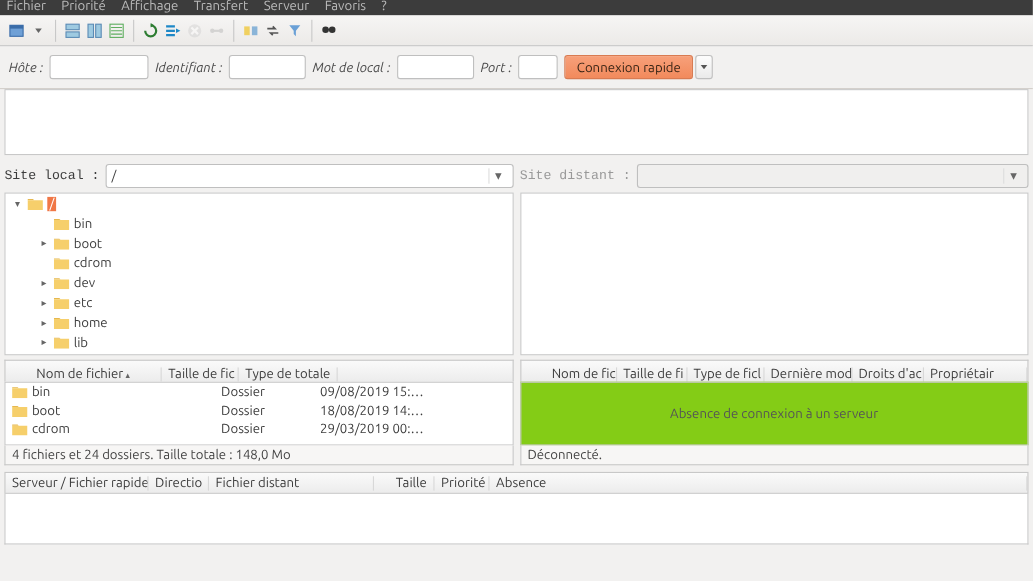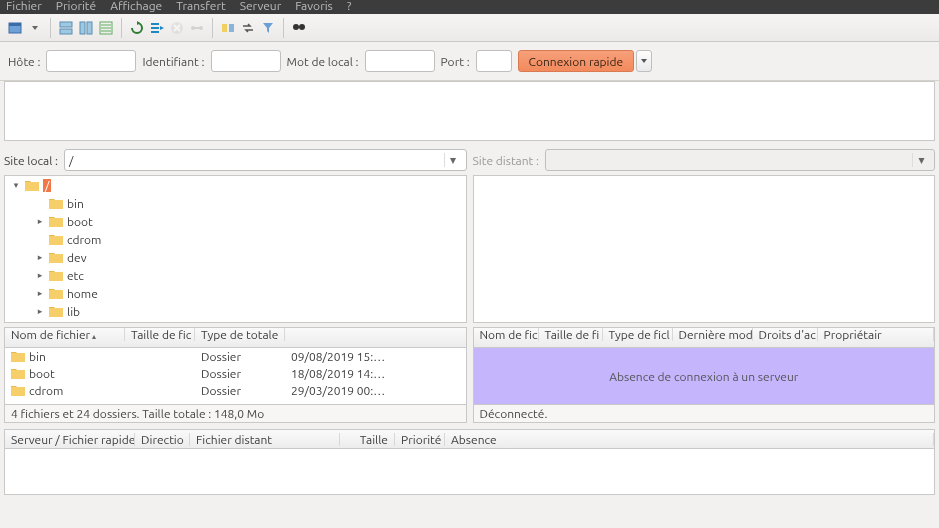--- a/index.html
+++ b/index.html
@@ -6,50 +6,50 @@
 body { background: #f2f1f0; width: 939px; height: 528px; overflow: hidden; color: #3c3c3c; }
 
 .menubar { background: #3c3c3c; color: #d0d0d0; display: flex; padding: 0 6px; height: 14px; line-height: 12px; font-size: 11px; gap: 14px; }
 .menubar span { opacity: .85; }
 
 .toolbar { display: flex; align-items: center; gap: 2px; padding: 3px 6px; border-bottom: 1px solid #c8c8c8; background: linear-gradient(#f6f5f4,#eceae8); height: 28px; }
 .tbicon { width: 18px; height: 18px; display: flex; align-items: center; justify-content: center; border-radius: 2px; }
 .toolbar .sep { width: 1px; height: 20px; background: #c8c8c8; margin: 0 4px; }
 
 .quickbar { display: flex; align-items: center; gap: 6px; padding: 8px 8px; border-bottom: 1px solid #d4d0cc; }
-.quickbar label { color: #4a4a4a; }
+.quickbar label { color: #4a4a4a; font-style: italic; }
 .qinput { border: 1px solid #bfbfbf; background: #fff; height: 22px; padding: 0 4px; border-radius: 3px; }
 .qbtn { background: linear-gradient(#f7a07a,#f28a5c); border: 1px solid #d87b52; color: #3a2516; padding: 3px 10px; border-radius: 3px; height: 22px; }
 .qbtn-drop { width: 16px; height: 22px; border: 1px solid #bfbfbf; background: linear-gradient(#fdfdfd,#eaeaea); border-radius: 3px; display:flex; align-items:center; justify-content:center; margin-left:-4px; }
 
 .logpane { height: 60px; border: 1px solid #c8c8c8; margin: 0 4px 4px 4px; background: #fff; }
 
 .split { display: flex; gap: 6px; padding: 0 4px; }
 .pane { flex: 1; display: flex; flex-direction: column; }
 .pathrow { display: flex; align-items: center; gap: 6px; padding: 4px 0; }
-.pathrow label { white-space: nowrap; }
+.pathrow label { white-space: nowrap; font-family: Liberation Mono, monospace; }
 .pathinput { flex: 1; border: 1px solid #bfbfbf; background: #fff; height: 22px; display: flex; align-items: center; padding: 0 4px; border-radius: 3px; }
 .pathinput.disabled { background: #f0efee; color: #999; }
 .pathdrop { width: 18px; text-align: center; border-left: 1px solid #ddd; color: #666; }
 
 .tree { border: 1px solid #c8c8c8; background: #fff; height: 148px; overflow-y: scroll; position: relative; }
 .treeitem { display: flex; align-items: center; height: 18px; padding-left: 6px; gap: 4px; }
 .treeitem .exp { width: 10px; text-align: center; color: #666; font-size: 9px; }
 .folder-ico { width: 14px; height: 11px; display:inline-block; }
 .folder-ico svg { display:block; }
 .treeitem.sel .name { background: #f07746; color: #fff; padding: 0 2px; }
 
-.listhdr { display: flex; background: linear-gradient(#fafafa,#ececec); border: 1px solid #c8c8c8; border-bottom: none; height: 20px; align-items: flex-start; }
+.listhdr { display: flex; background: linear-gradient(#fafafa,#ececec); border: 1px solid #c8c8c8; border-bottom: none; height: 20px; align-items: flex-end; padding-left: 22px; }
 .listhdr .col { padding: 0 6px; border-right: 1px solid #d8d8d8; white-space: nowrap; overflow: hidden; }
 .listbody { border: 1px solid #c8c8c8; background: #fff; height: 58px; overflow-y: scroll; }
 .row { display: flex; height: 17px; align-items: center; }
 .row .cell { padding: 0 6px; white-space: nowrap; overflow: hidden; display:flex; align-items:center; gap:4px; }
 .statusline { border: 1px solid #c8c8c8; border-top: none; background: #f7f6f5; padding: 2px 6px; height: 18px; color: #444; }
 
-.remote-empty { border: 1px solid #c8c8c8; background: #c4b5fd; height: 58px; display:flex; align-items:center; justify-content:center; color: #555; }
+.remote-empty { border: 1px solid #c8c8c8; background: #84cc16; height: 58px; display:flex; align-items:center; justify-content:center; color: #555; }
 
 .queuehdr { display: flex; background: linear-gradient(#fafafa,#ececec); border: 1px solid #c8c8c8; height: 20px; align-items: center; margin: 6px 4px 0 4px; }
 .queuehdr .col { padding: 0 6px; border-right: 1px solid #d8d8d8; white-space: nowrap; overflow:hidden; }
 .queuebody { border: 1px solid #c8c8c8; border-top:none; background: #fff; height: 46px; margin: 0 4px; }
 
 .sort-arrow { font-size: 8px; margin-left: 2px; color:#666; }
 
 
 .folder-ico svg path.tab { fill:#e6b84f; }
 .folder-ico svg path.body { fill:#f6cf6b; }

